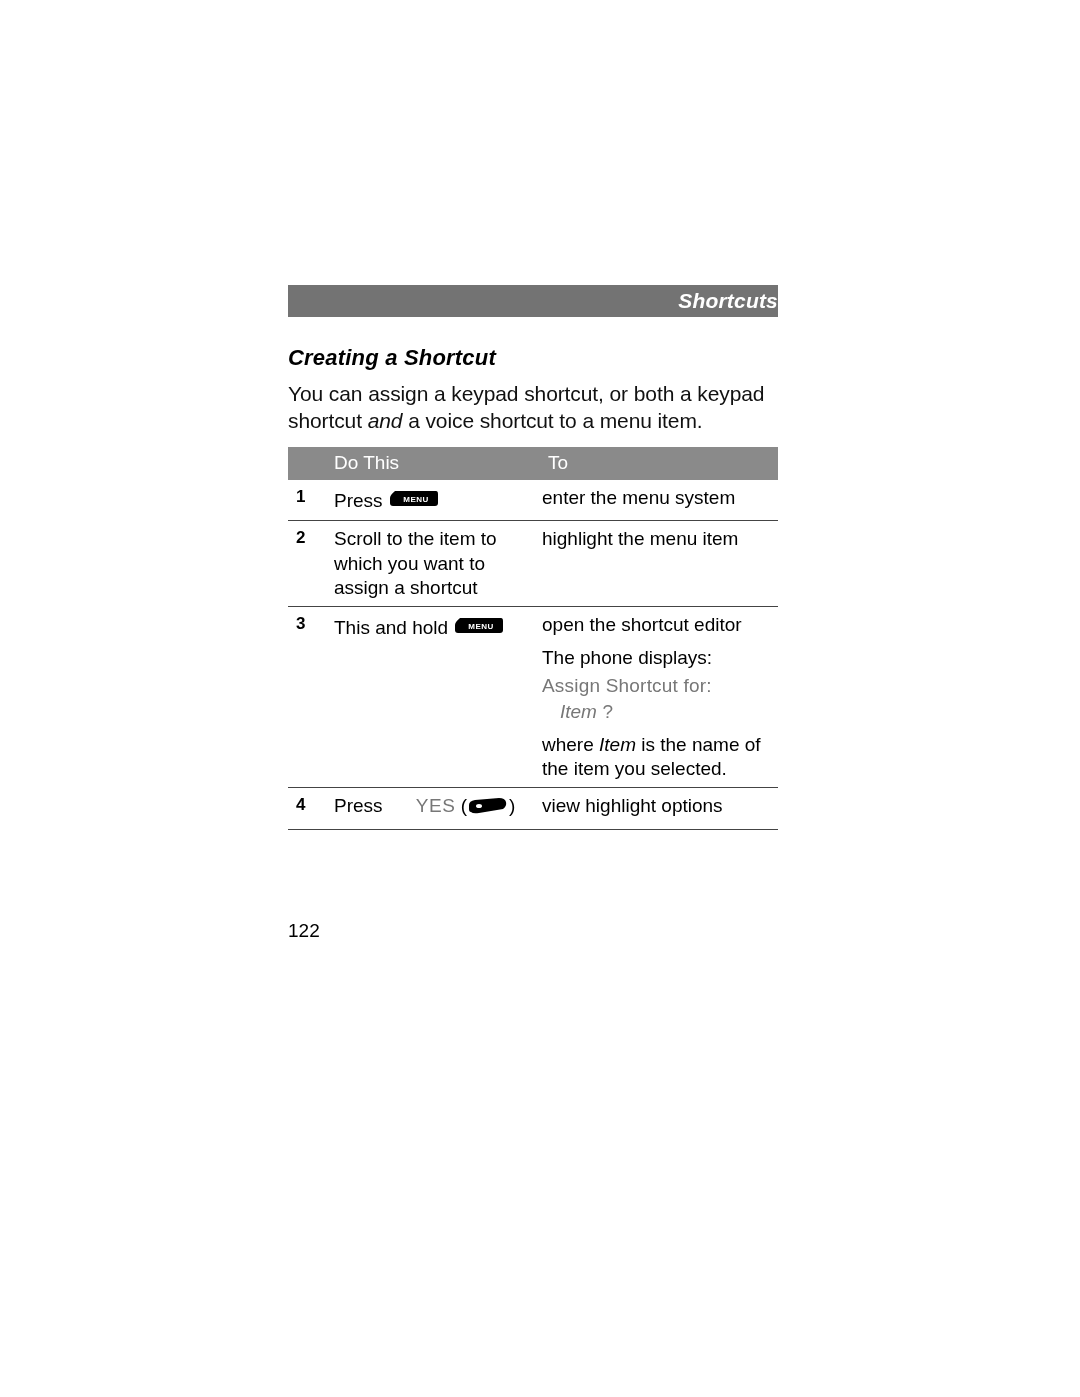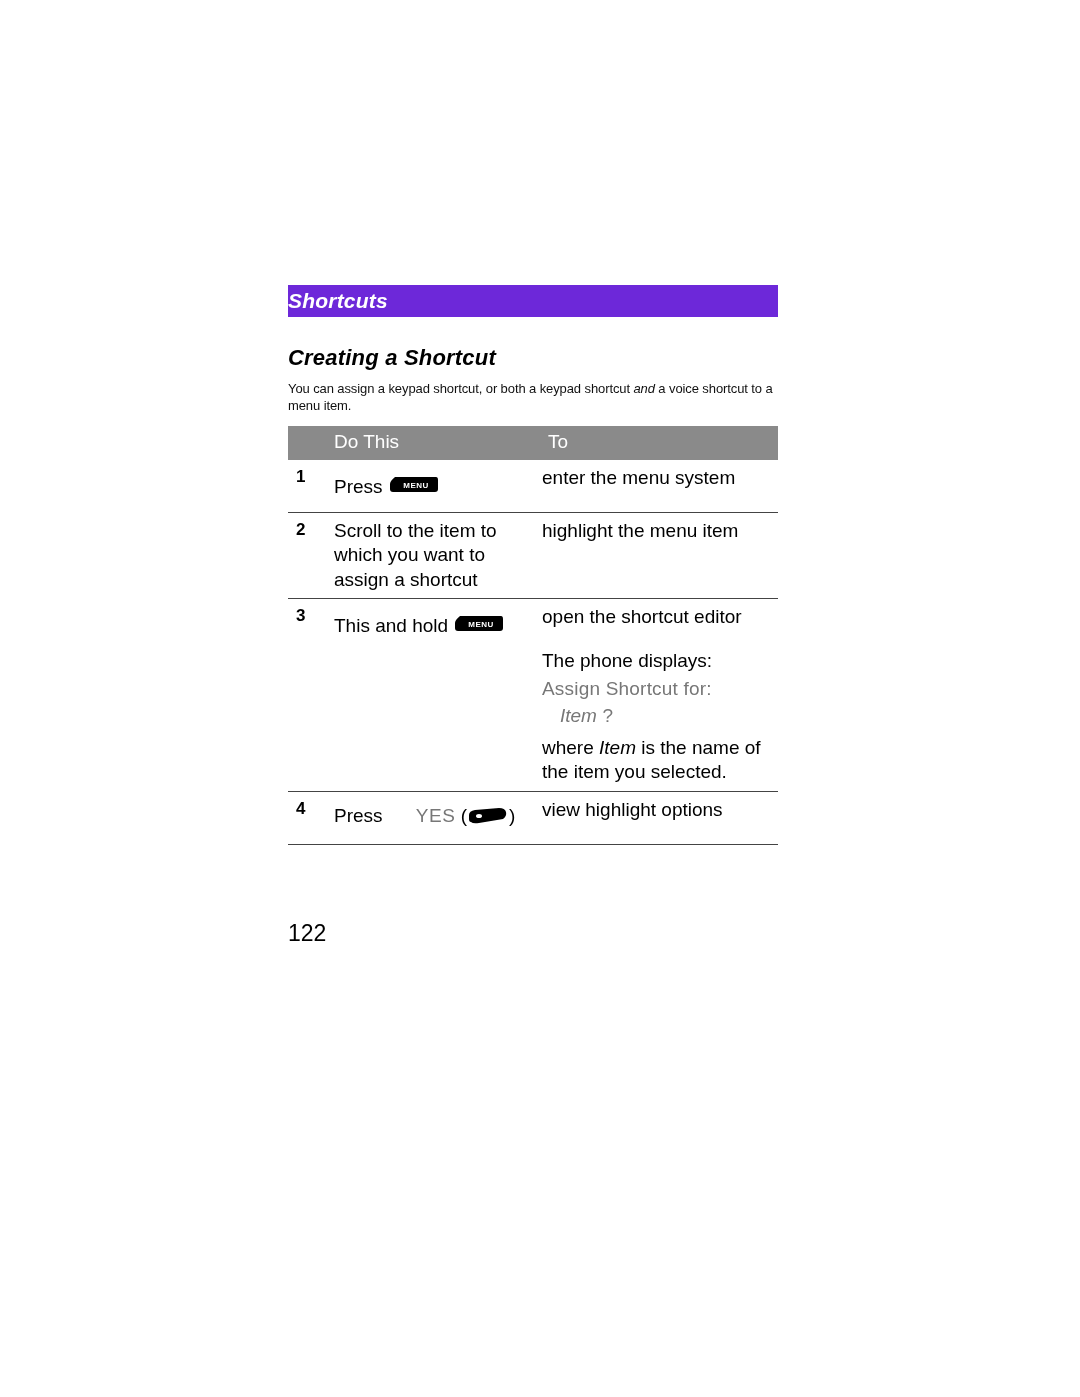--- a/index.html
+++ b/index.html
@@ -16,47 +16,47 @@
     position: relative;
     width: 1080px;
     height: 1397px;
   }
   .banner {
     position: absolute;
     left: 288px;
     top: 285px;
     width: 490px;
     height: 32px;
-    background: #6d28d9;
+    background: #737373;
     color: #fff;
     font-weight: bold;
     font-style: italic;
     font-size: 21px;
-    text-align: left;
+    text-align: right;
     line-height: 32px;
     font-family: Arial, sans-serif;
     letter-spacing: 0.2px;
   }
   .content {
     position: absolute;
     left: 288px;
     top: 345px;
     width: 490px;
   }
   h2.heading {
     margin: 0 0 10px 0;
     font-size: 22px;
     font-weight: bold;
     font-style: italic;
     font-family: Arial, sans-serif;
     letter-spacing: 0.2px;
   }
   p.para {
     margin: 0 0 12px 0;
-    font-size: 13px;
+    font-size: 21px;
     line-height: 1.28;
     font-family: "Helvetica Neue", Arial, sans-serif;
     color: #111;
     letter-spacing: -0.1px;
   }
   .italic { font-style: italic; }
   .bold { font-weight: bold; }
 
   table.steps {
     border-collapse: collapse;
@@ -109,27 +109,27 @@
   }
   .yes-label {
     font-family: Arial, sans-serif;
     color: #777;
     letter-spacing: 0.5px;
     margin-left: 28px;
   }
   .menu-pill {
     display: inline-block;
     vertical-align: 1px;
-    margin: 8px 2px;
+    margin: 2px 2px;
   }
   .pagenum {
     position: absolute;
     left: 288px;
     top: 920px;
-    font-size: 23px;
+    font-size: 19px;
   }
 </style>
 </head>
 <body>
 
 <div class="page">
 
   <div class="banner">Shortcuts</div>
 
   <div class="content">
@@ -176,21 +176,21 @@
           <td class="do">
             <span>This and hold </span><span class="menu-pill">
               <svg width="48" height="15" viewBox="0 0 48 15">
                 <path d="M5 0 H46 Q48 0 48 3 V12 Q48 15 45 15 H3 Q0 15 0 12 V7 Q0 4 5 0 Z" fill="#000"></path>
                 <text x="26" y="11" text-anchor="middle" fill="#fff" font-size="8" font-family="Arial" font-weight="bold" letter-spacing="0.5">MENU</text>
               </svg>
             </span>
           </td>
           <td class="to">
             <div>open the shortcut editor</div>
-            <div style="margin-top:20px">The phone displays:</div>
+            <div style="margin-top:8px">The phone displays:</div>
             <div style="margin-top:4px" class="display-text">Assign Shortcut for:</div>
             <div style="margin-top:2px">
               <span class="display-item">Item</span><span class="display-text"> ?</span>
             </div>
             <div style="margin-top:8px">
               <span>where </span><span class="italic">Item</span><span> is the name of the item you selected.</span>
             </div>
           </td>
         </tr>
 

